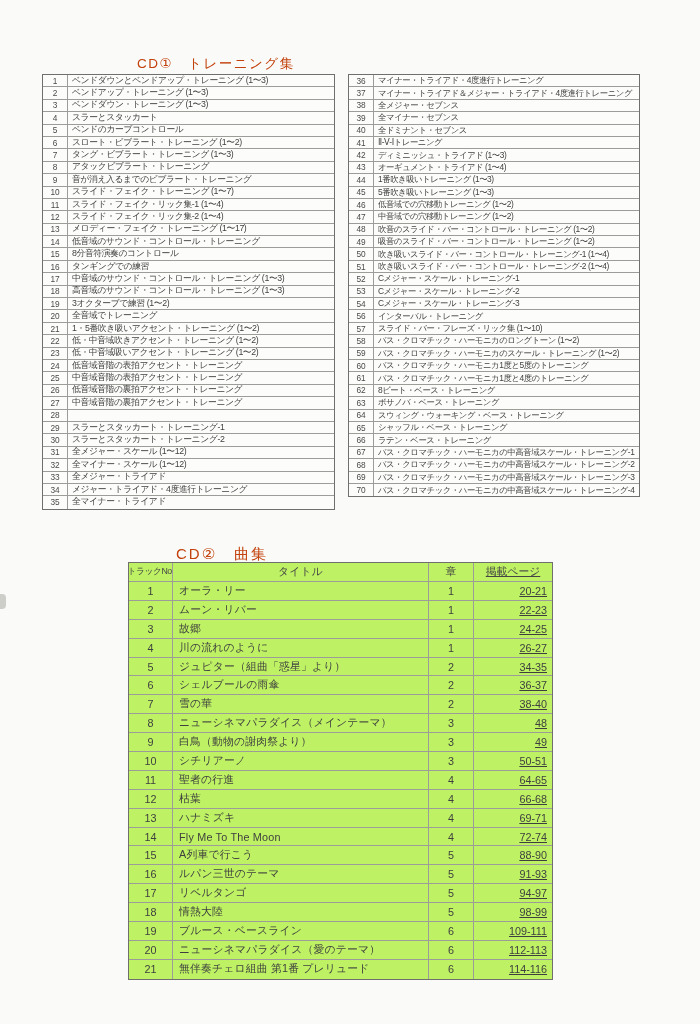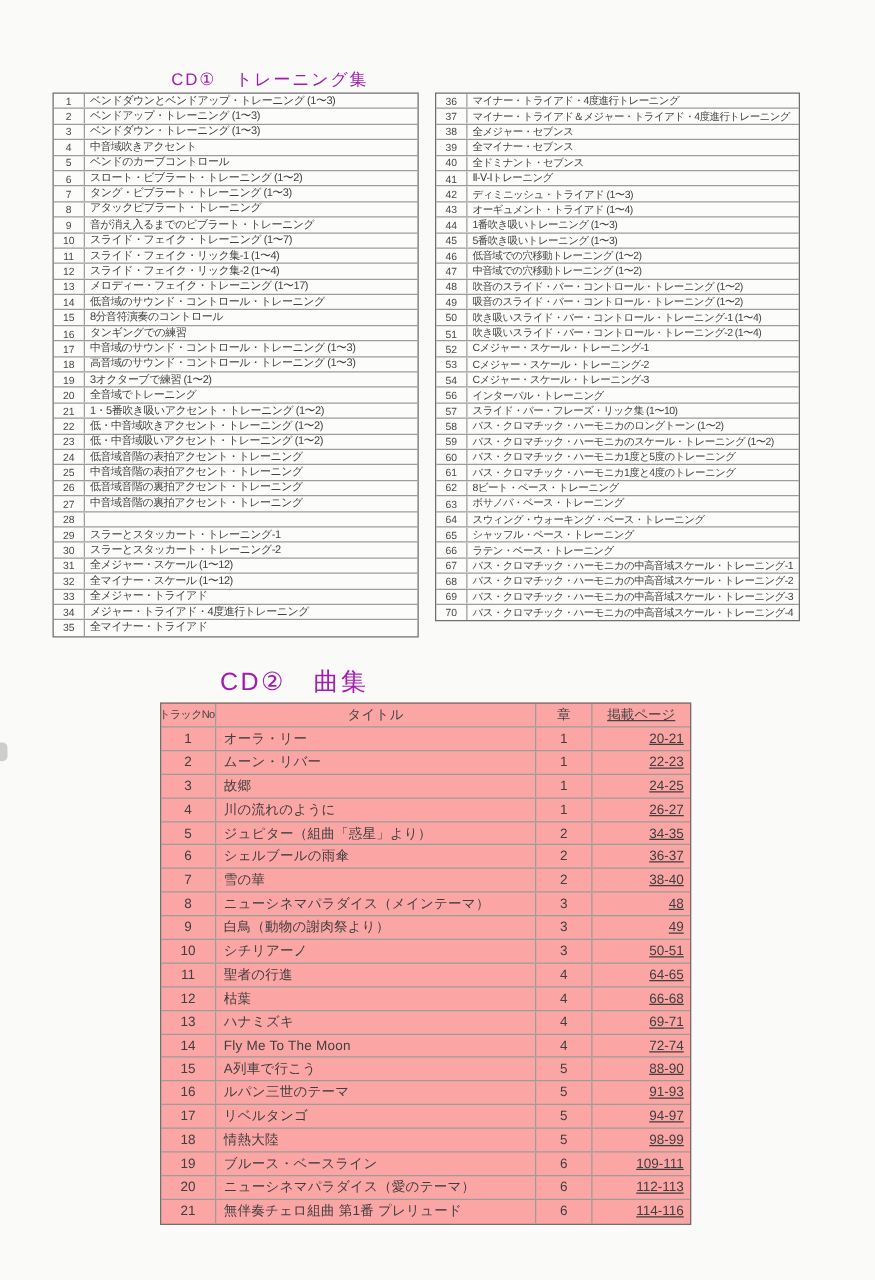--- a/index.html
+++ b/index.html
@@ -2,42 +2,42 @@
 <html><head>
 <meta charset="utf-8">
 <style>
   html,body{margin:0;padding:0;}
   body{
     width:700px;height:1024px;position:relative;overflow:hidden;
     background:#fafaf8;
     font-family:"Liberation Sans","DejaVu Sans",sans-serif;
     color:#3f3f3f;
   }
-  .page-title{position:absolute;white-space:nowrap;color:#a21caf;}
+  .page-title{position:absolute;white-space:nowrap;color:#c2410c;}
   #cd1-title{left:137px;top:55px;font-size:13.5px;letter-spacing:1.5px;}
-  #cd2-title{left:176px;top:532px;font-size:20px;letter-spacing:2px;}
+  #cd2-title{left:176px;top:545px;font-size:15px;letter-spacing:2px;}
 
   
   .t1{position:absolute;top:74px;border:1px solid #6f6f6d;background:#fcfcfa;}
   #cd1-left{left:42px;width:291px;}
   #cd1-right{left:348px;width:290px;}
   .t1 .row{display:flex;height:12.4px;border-bottom:1px solid #9c9c98;box-sizing:border-box;overflow:hidden;}
   .t1 .row:last-child{border-bottom:none;}
   .t1 .cno{
     flex:none;width:25px;box-sizing:border-box;border-right:1px solid #9c9c98;
     display:flex;align-items:center;justify-content:center;font-size:8.3px;color:#4a4a4a;
   }
   .t1 .ctitle{
     flex:1;display:flex;align-items:center;padding-left:4px;
     font-size:8.8px;letter-spacing:-0.4px;white-space:nowrap;overflow:hidden;color:#424242;
   }
   #cd1-right .ctitle{font-size:8.4px;letter-spacing:-0.45px;}
 
   
-  #cd2{position:absolute;left:128px;top:562px;width:423px;border:1px solid #6f6f6d;background:#fca5a5;}
+  #cd2{position:absolute;left:128px;top:562px;width:423px;border:1px solid #6f6f6d;background:#bef264;}
   .r2{display:flex;height:18.9px;border-bottom:1px solid #9c9c98;box-sizing:border-box;overflow:hidden;font-size:10.8px;}
   .r2:last-child{border-bottom:none;}
   .r2.hdr{height:19px;font-size:10.8px;color:#454545;}
   .c2{box-sizing:border-box;display:flex;align-items:center;border-right:1px solid #9c9c98;white-space:nowrap;overflow:hidden;}
   .c2no{width:44px;justify-content:center;}
   .c2title{width:256px;padding-left:6px;letter-spacing:0.2px;}
   .c2ch{width:45px;justify-content:center;}
   .c2pg{flex:1;justify-content:flex-end;padding-right:5px;border-right:none;text-decoration:underline;}
   .r2.hdr .c2{justify-content:center;padding:0;}
   .r2.hdr .c2no{font-size:8.8px;letter-spacing:-0.5px;}
@@ -58,21 +58,21 @@
       <div class="row">
         <div class="cno">2</div>
         <div class="ctitle">ベンドアップ・トレーニング (1〜3)</div>
       </div>
       <div class="row">
         <div class="cno">3</div>
         <div class="ctitle">ベンドダウン・トレーニング (1〜3)</div>
       </div>
       <div class="row">
         <div class="cno">4</div>
-        <div class="ctitle">中音域吹きアクセント</div>
+        <div class="ctitle">スラーとスタッカート</div>
       </div>
       <div class="row">
         <div class="cno">5</div>
         <div class="ctitle">ベンドのカーブコントロール</div>
       </div>
       <div class="row">
         <div class="cno">6</div>
         <div class="ctitle">スロート・ビブラート・トレーニング (1〜2)</div>
       </div>
       <div class="row">

